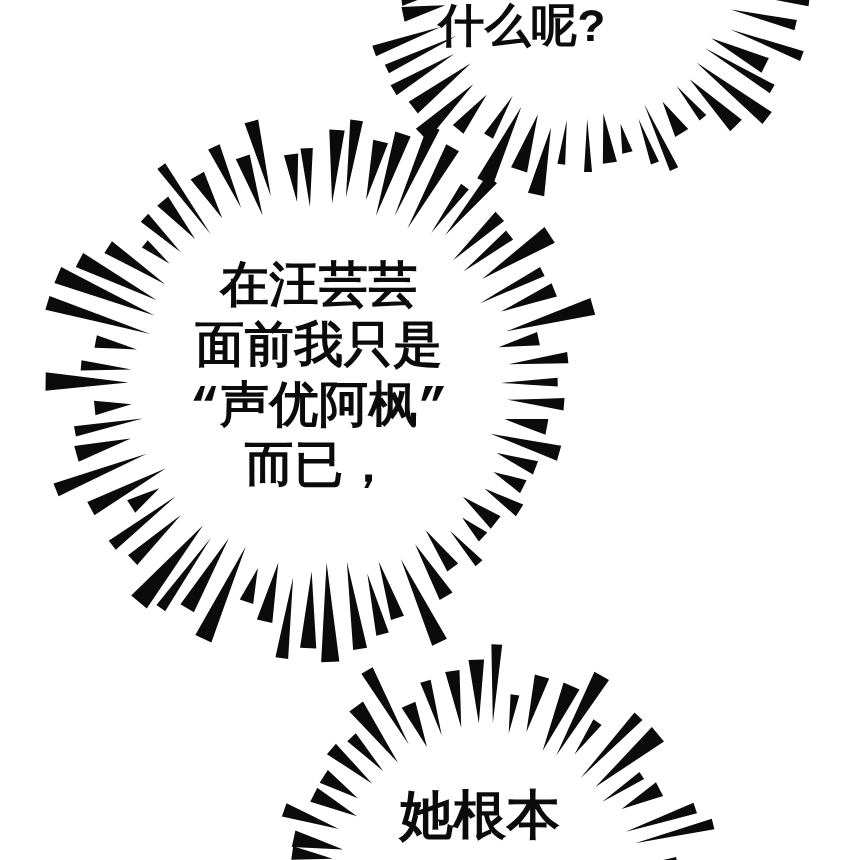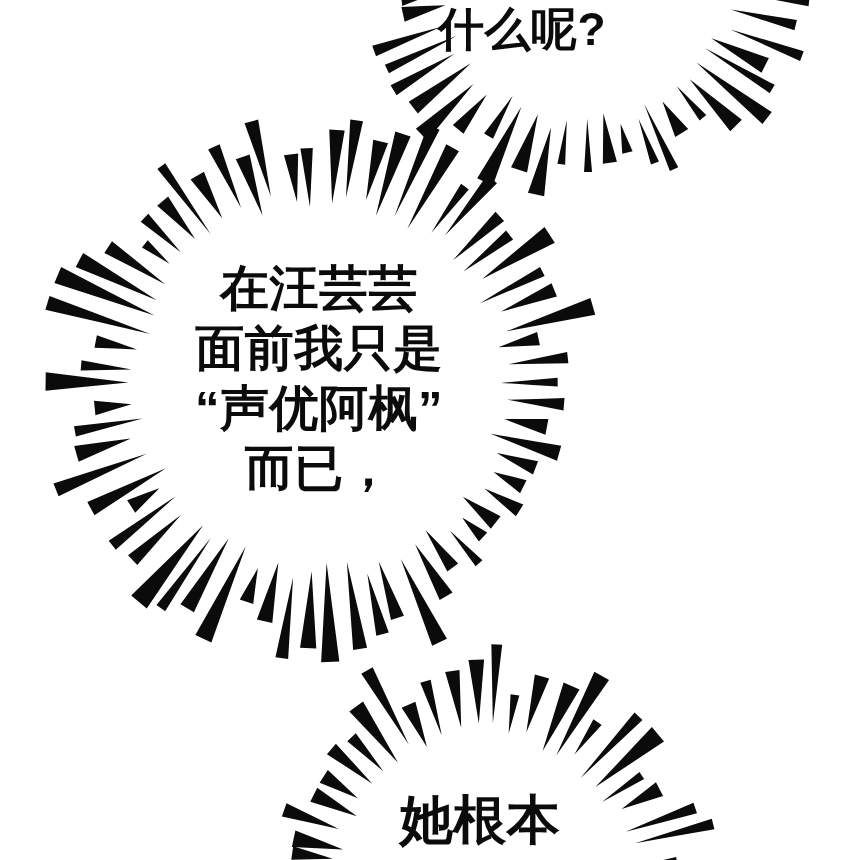--- a/index.html
+++ b/index.html
@@ -7,21 +7,21 @@
     margin: 0;
     padding: 0;
     background: #ffffff;
   }
   #panel {
     position: relative;
     width: 850px;
     height: 860px;
     background: #ffffff;
     overflow: hidden;
-    font-family: Liberation Sans, sans-serif;
+    font-family: Liberation Mono, monospace;
   }
   #burst-layer {
     position: absolute;
     left: 0;
     top: 0;
     width: 850px;
     height: 860px;
     display: block;
     pointer-events: none;
   }

